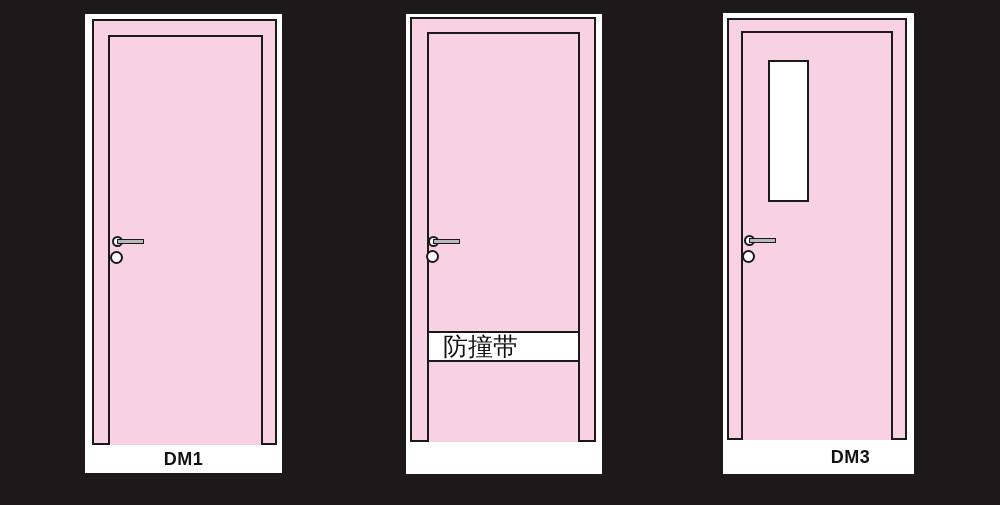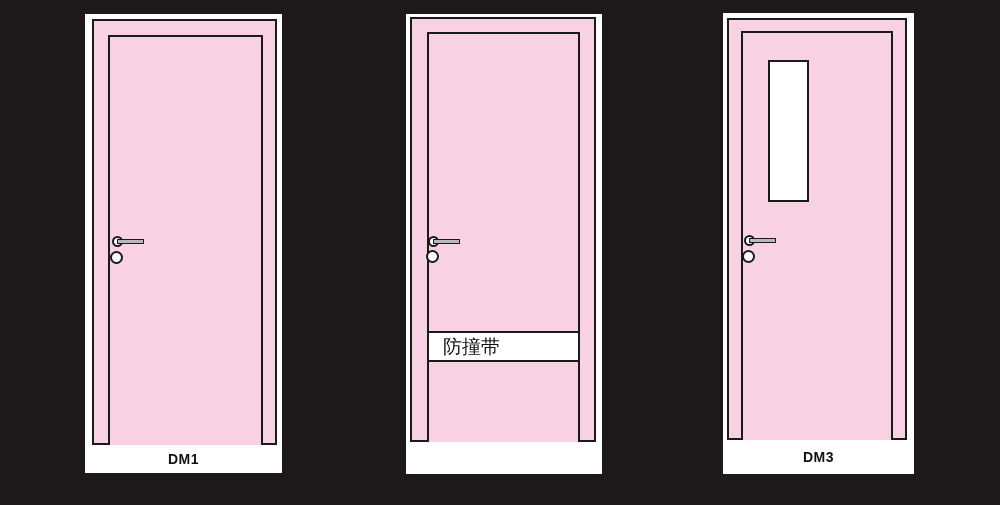--- a/index.html
+++ b/index.html
@@ -28,35 +28,35 @@
   }
   .leaf{
     position:absolute;box-sizing:border-box;
     background:var(--door-fill);
     border:2px solid var(--outline);
     border-bottom:none;
   }
   .door-label{
     position:absolute;left:0;width:100%;
     display:flex;align-items:center;justify-content:center;
-    font-weight:bold;font-size:14px;letter-spacing:0.5px;
+    font-weight:bold;font-size:18px;letter-spacing:0.5px;
     color:var(--label-text);
     font-family:"Liberation Sans",sans-serif;
   }
   .band{
     position:absolute;box-sizing:border-box;
     background:var(--panel);
     border-top:2px solid var(--outline);
     border-bottom:2px solid var(--outline);
     display:flex;align-items:center;
   }
   .band-text{
     padding-left:14px;
     font-family:Liberation Sans, sans-serif;
-    font-size:19px;color:var(--label-text);line-height:1;
+    font-size:25px;color:var(--label-text);line-height:1;
   }
   .window{
     position:absolute;box-sizing:border-box;
     background:var(--panel);
     border:2px solid var(--outline);
   }
   .rosette{
     position:absolute;box-sizing:border-box;
     width:11px;height:11px;border-radius:50%;
     background:var(--panel);border:2px solid var(--outline);
@@ -109,16 +109,16 @@
   <div class="door-unit" style="left:723px;top:13px;width:191px;height:461px;">
     <div class="panel"></div>
     <div class="frame" style="left:4px;top:5px;width:180px;height:422px;"></div>
     <div class="leaf" style="left:18px;top:18px;width:152px;height:409px;"></div>
     <div class="window" style="left:45px;top:47px;width:41px;height:142px;"></div>
     <div>
       <div class="rosette" style="left:21px;top:222px;"></div>
       <div class="lever" style="left:26px;top:225px;width:27px;"></div>
       <div class="knob" style="left:19px;top:237px;"></div>
     </div>
-    <div class="door-label" style="top:427px;height:34px;">DM3</div>
+    <div class="door-label" style="top:427px;height:34px;padding-left:32px;">DM3</div>
   </div>
 
 </div>
 
 </body></html>

